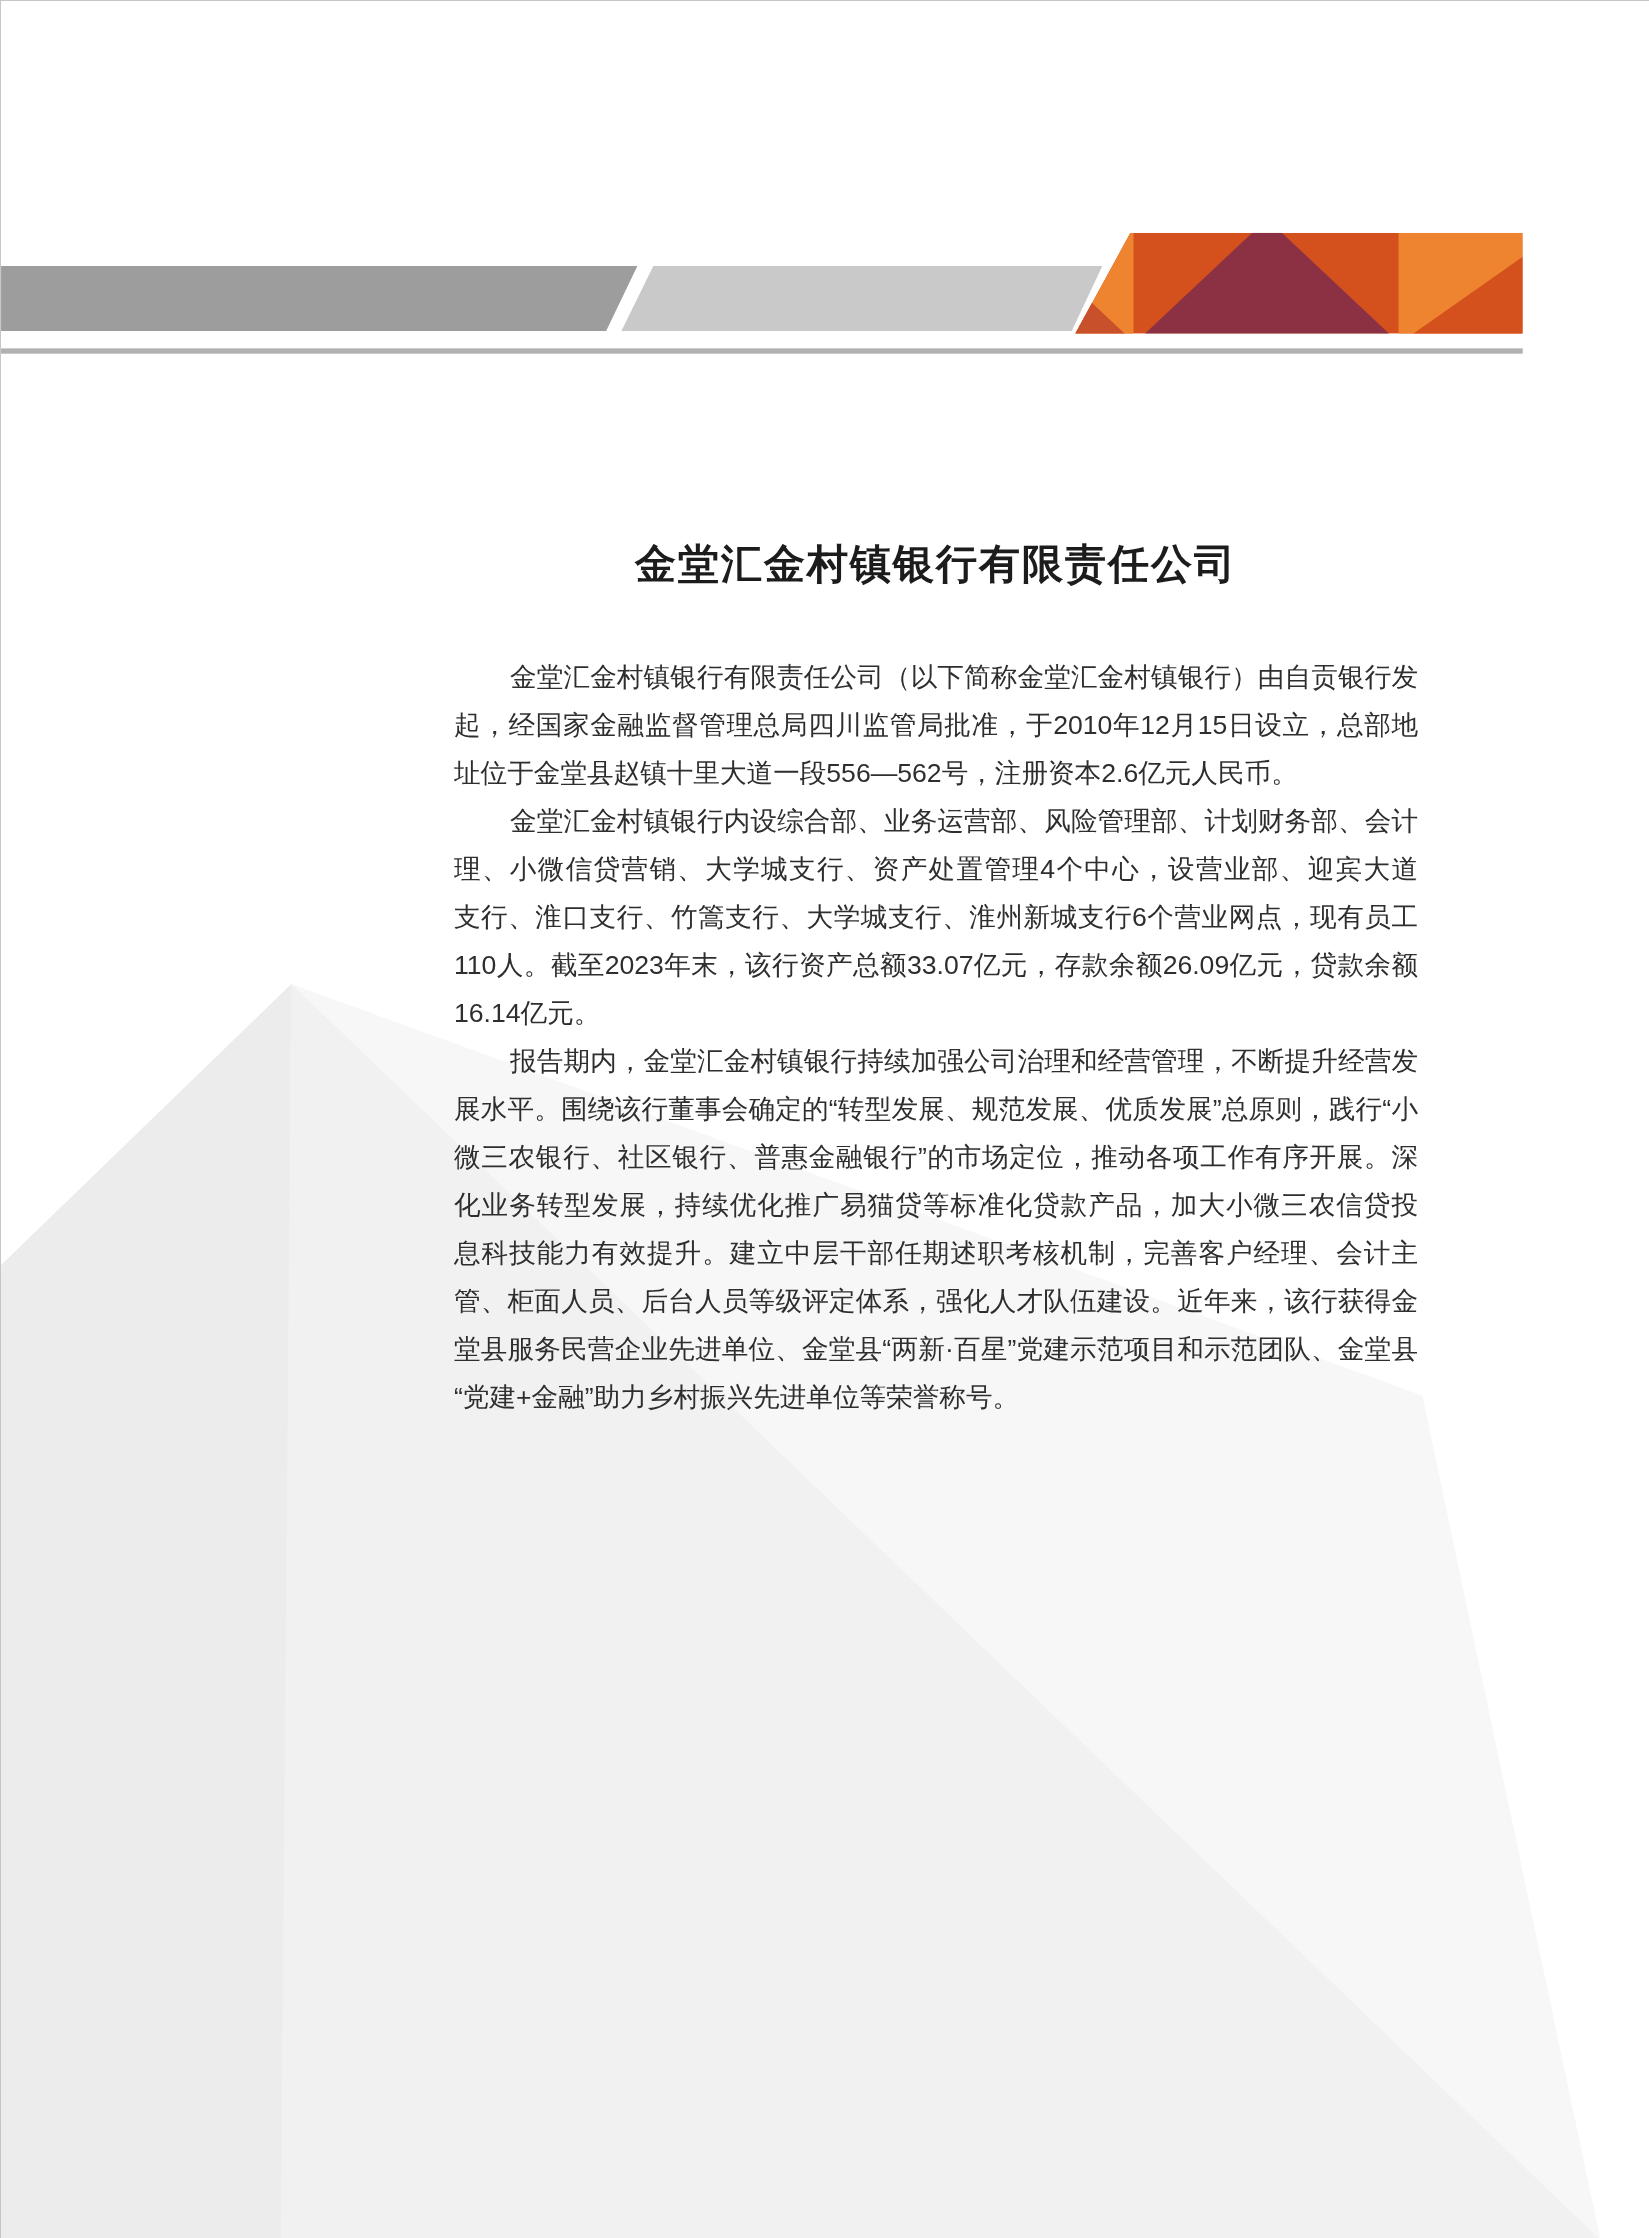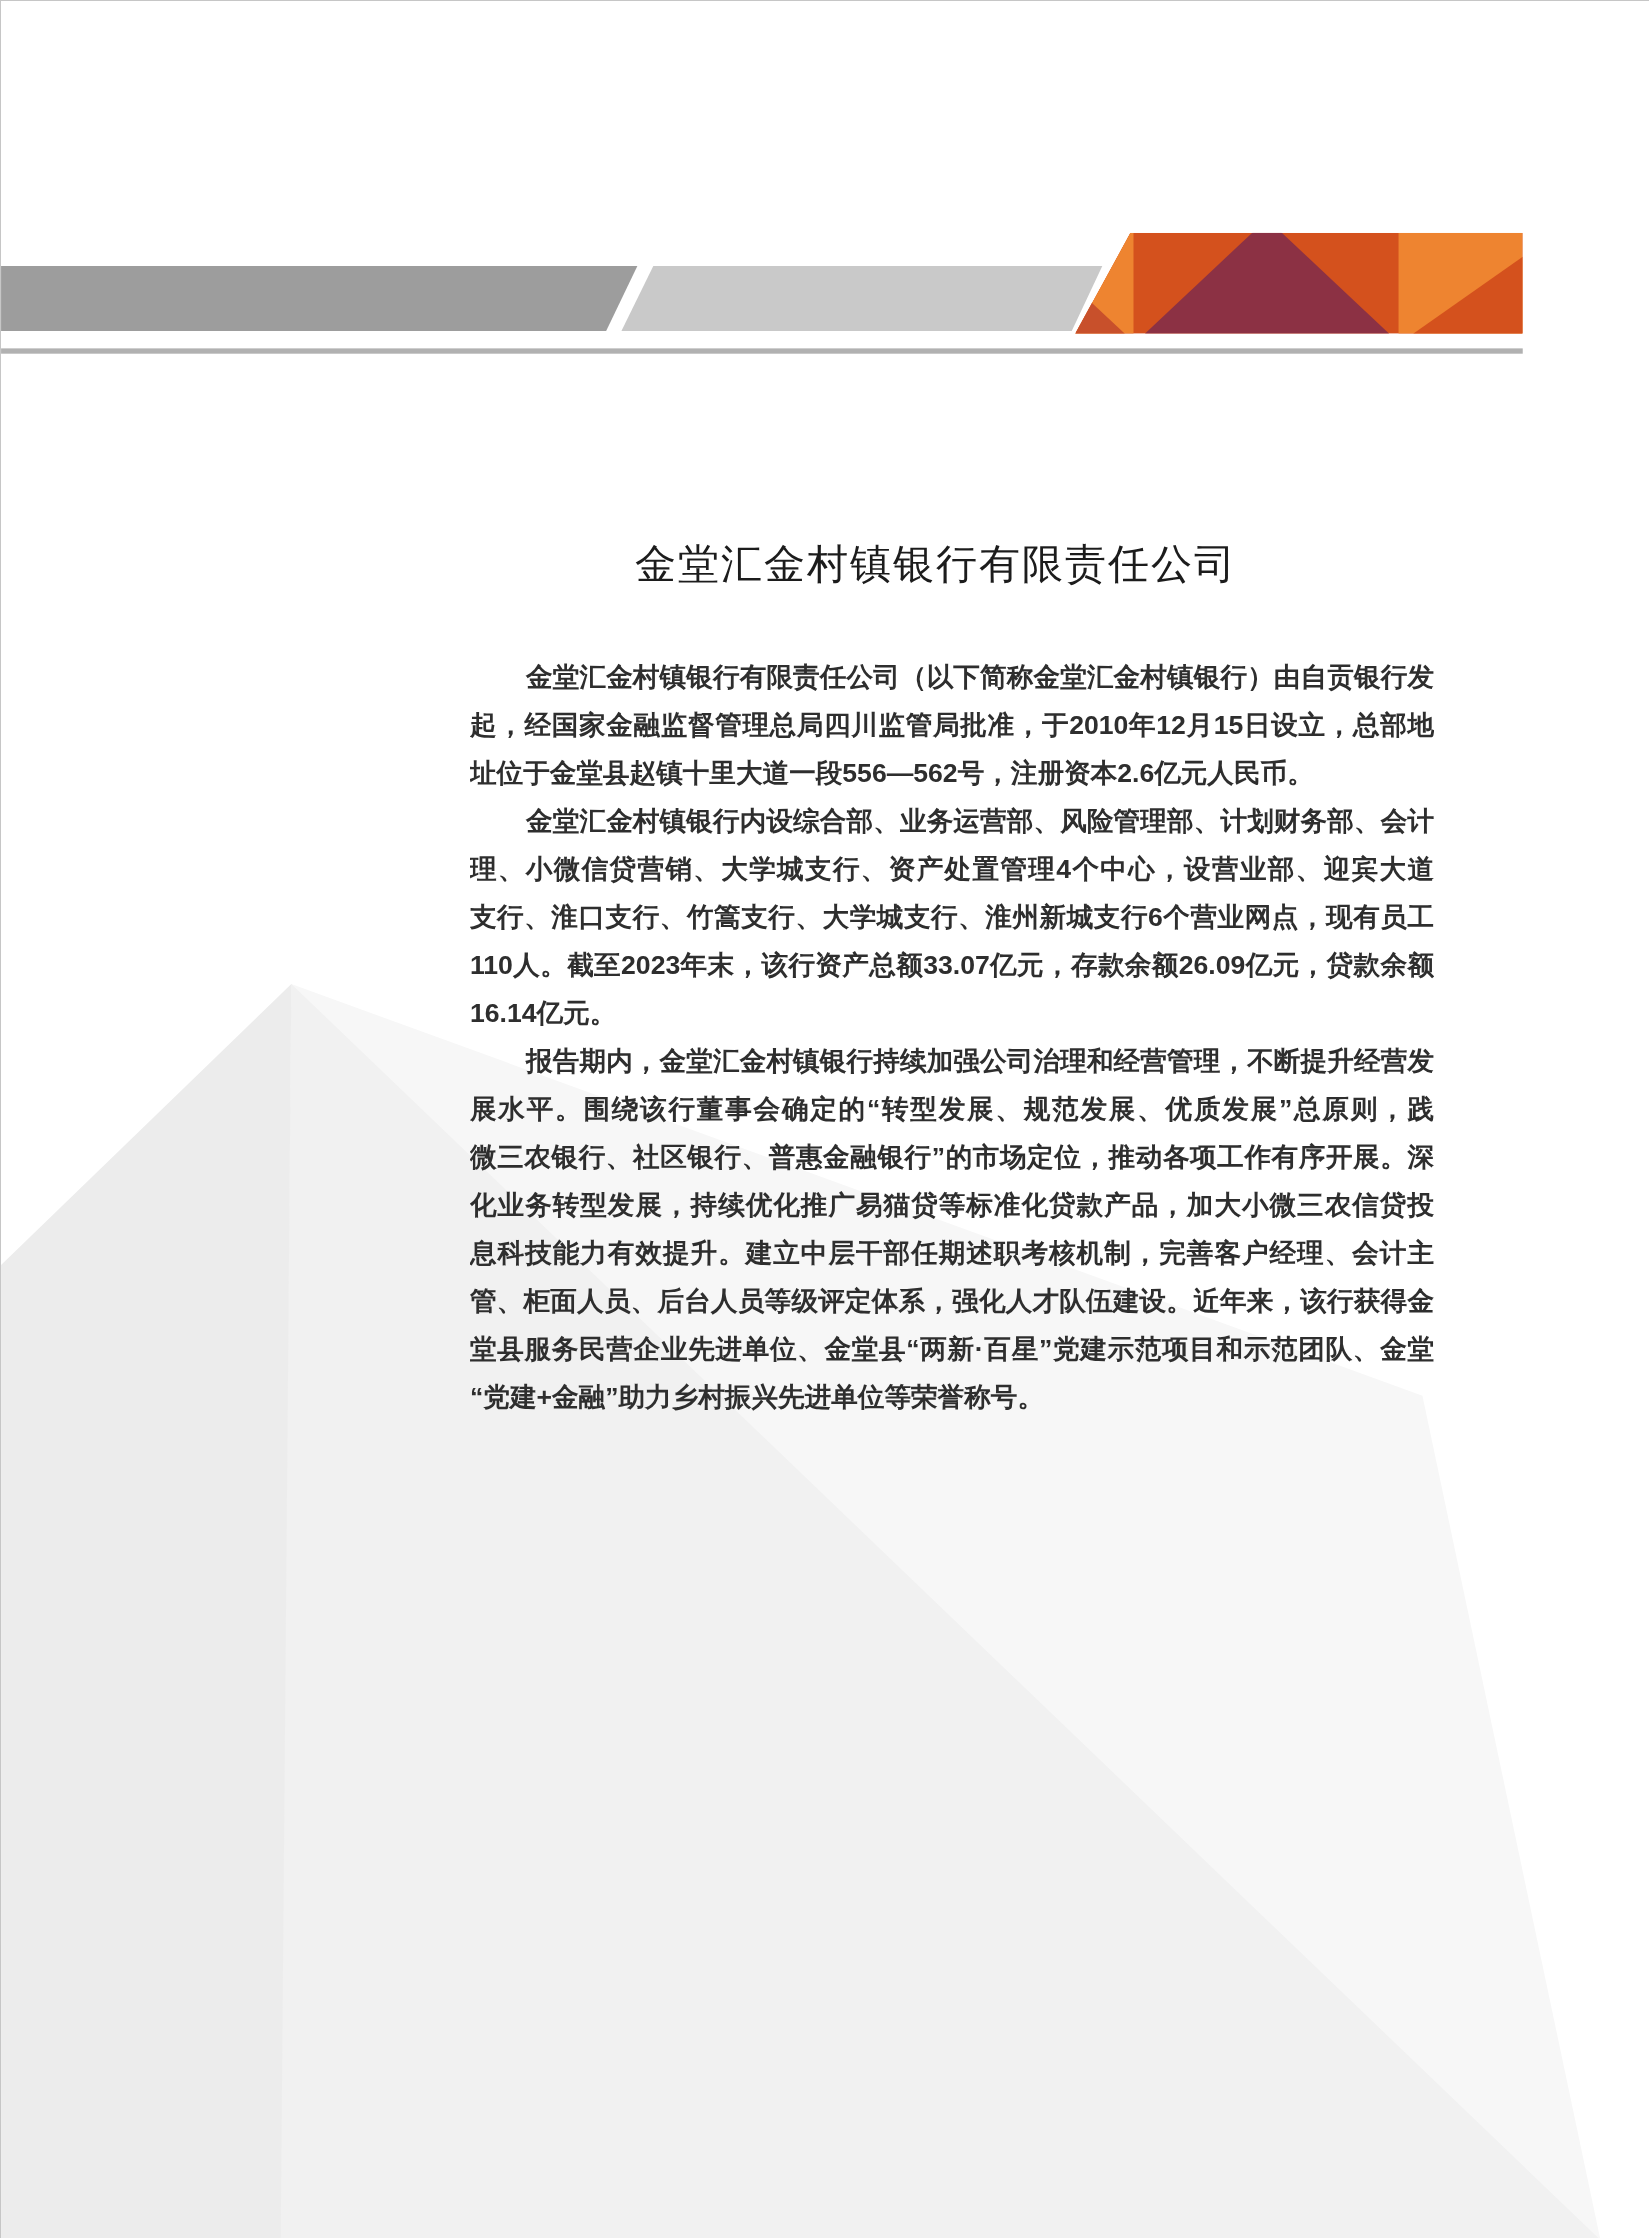--- a/index.html
+++ b/index.html
@@ -20,33 +20,33 @@
     display:block;
   }
   .article-title{
     position:absolute;
     left:453px;
     top:539px;
     width:964px;
     text-align:center;
     font-size:41px;
     line-height:48px;
-    font-weight:400;
+    font-weight:700;
     letter-spacing:2px;
     color:#1c1c1c;
     white-space:nowrap;
   }
   .article-body{
     position:absolute;
-    left:469px;
+    left:453px;
     top:652px;
     width:964px;
     font-size:26.6px;
     line-height:48px;
-    font-weight:700;
+    font-weight:400;
     color:#2e2e2e;
   }
   .line{
     text-align:justify;
     text-align-last:justify;
     height:48px;
     overflow:hidden;
   }
   .line.first{ text-indent:56px; }
   .line.last{ text-align:right; text-align-last:left; }

